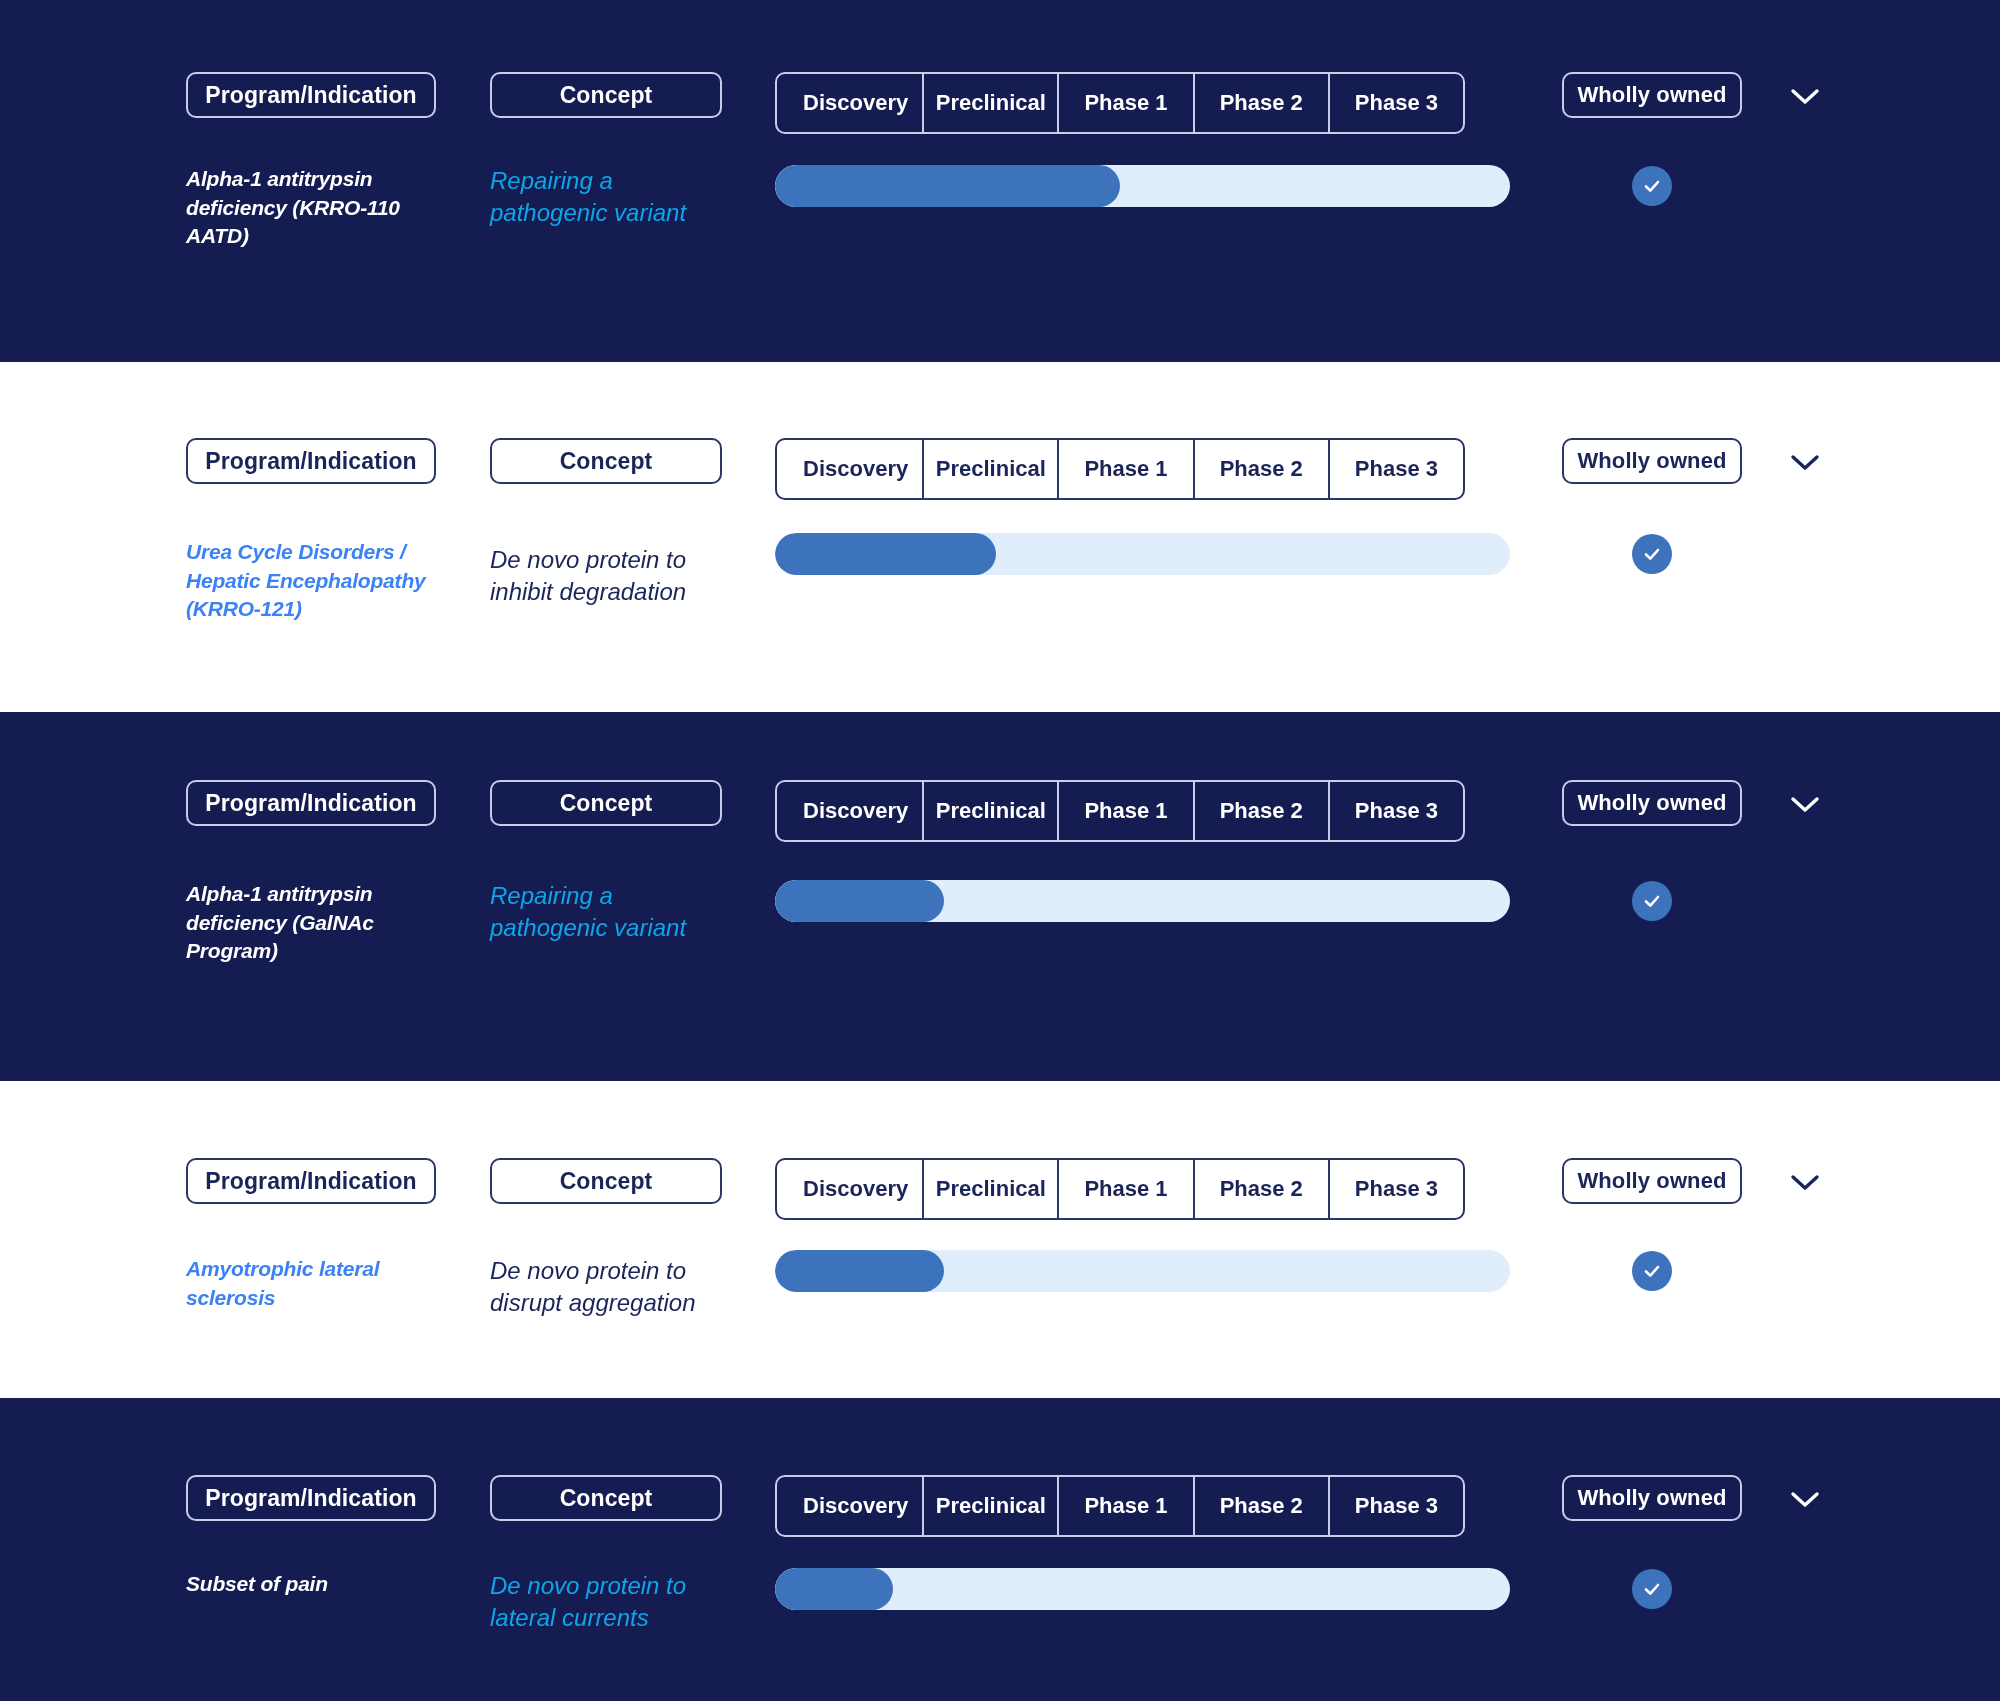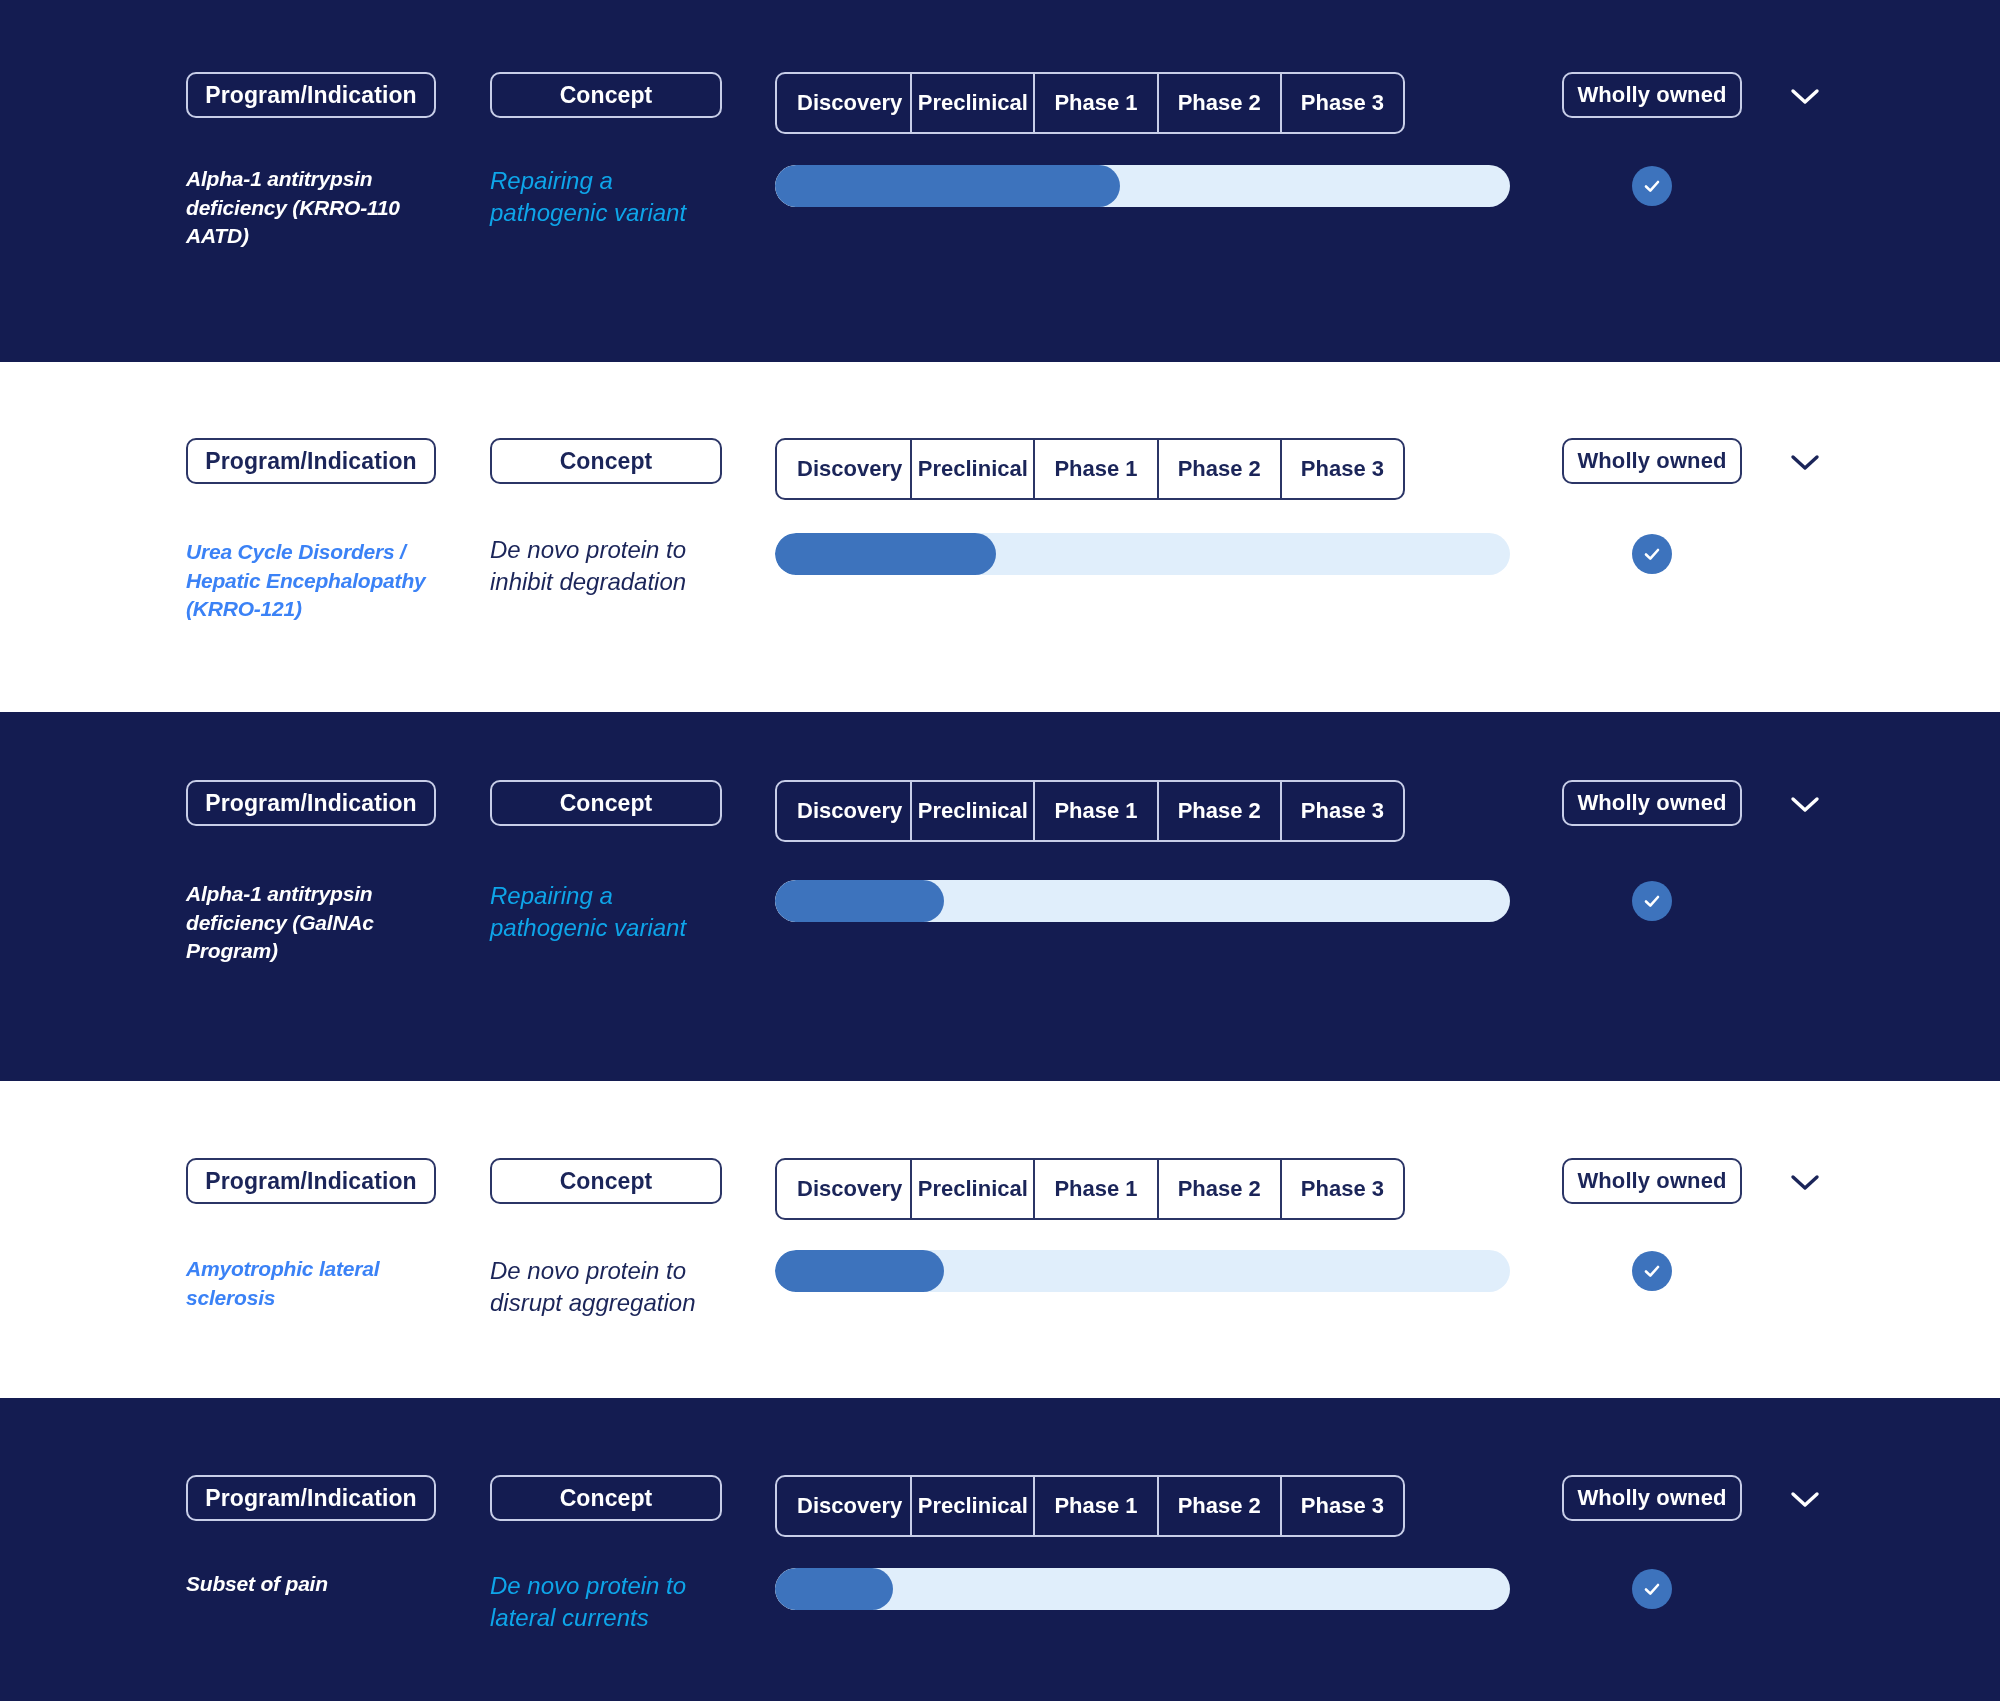--- a/index.html
+++ b/index.html
@@ -58,21 +58,21 @@
   .dark  .pill { border-color: #c8cee8; color: #ffffff; background: transparent; }
   .light .pill { border-color: #2b3566; color: #1b2559; background: #ffffff; }
 
   .pill-program { width: 250px; }
   .pill-concept { width: 232px; }
   .pill-owner   { width: 180px; font-size: 22px; padding: 0 10px; }
 
   
   .phase-group {
     display: flex;
-    width: 630px;
+    width: 690px;
     height: 62px;
     border-radius: 10px;
     border: 2px solid;
     overflow: hidden;
     padding-left: 12px;
   }
   .dark  .phase-group { border-color: #c8cee8; }
   .light .phase-group { border-color: #2b3566; }
 
   .phase-cell {
@@ -190,21 +190,21 @@
     </div>
     <div class="row light" style="height: 350px; top: 362px; position: absolute; left: 0px; width: 2000px;">
     <div class="row-inner">
       <div class="col-program">
         <div class="pill pill-program" style="position:absolute;top:76px;">Program/Indication</div>
         <div class="program-text" style="position:absolute;top:176px;width:250px;">Urea Cycle Disorders / Hepatic Encephalopathy (KRRO-121)</div>
       </div>
 
       <div class="col-concept">
         <div class="pill pill-concept" style="position:absolute;top:76px;">Concept</div>
-        <div class="concept-text" style="position:absolute;top:172px;width:245px;">De novo protein to inhibit degradation</div>
+        <div class="concept-text" style="position:absolute;top:182px;width:245px;">De novo protein to inhibit degradation</div>
       </div>
 
       <div class="col-phases">
         <div class="phase-group" style="position:absolute;top:76px;">
             <div class="phase-cell">Discovery</div>
             <div class="phase-cell">Preclinical</div>
             <div class="phase-cell">Phase 1</div>
             <div class="phase-cell">Phase 2</div>
             <div class="phase-cell">Phase 3</div>
           </div>

